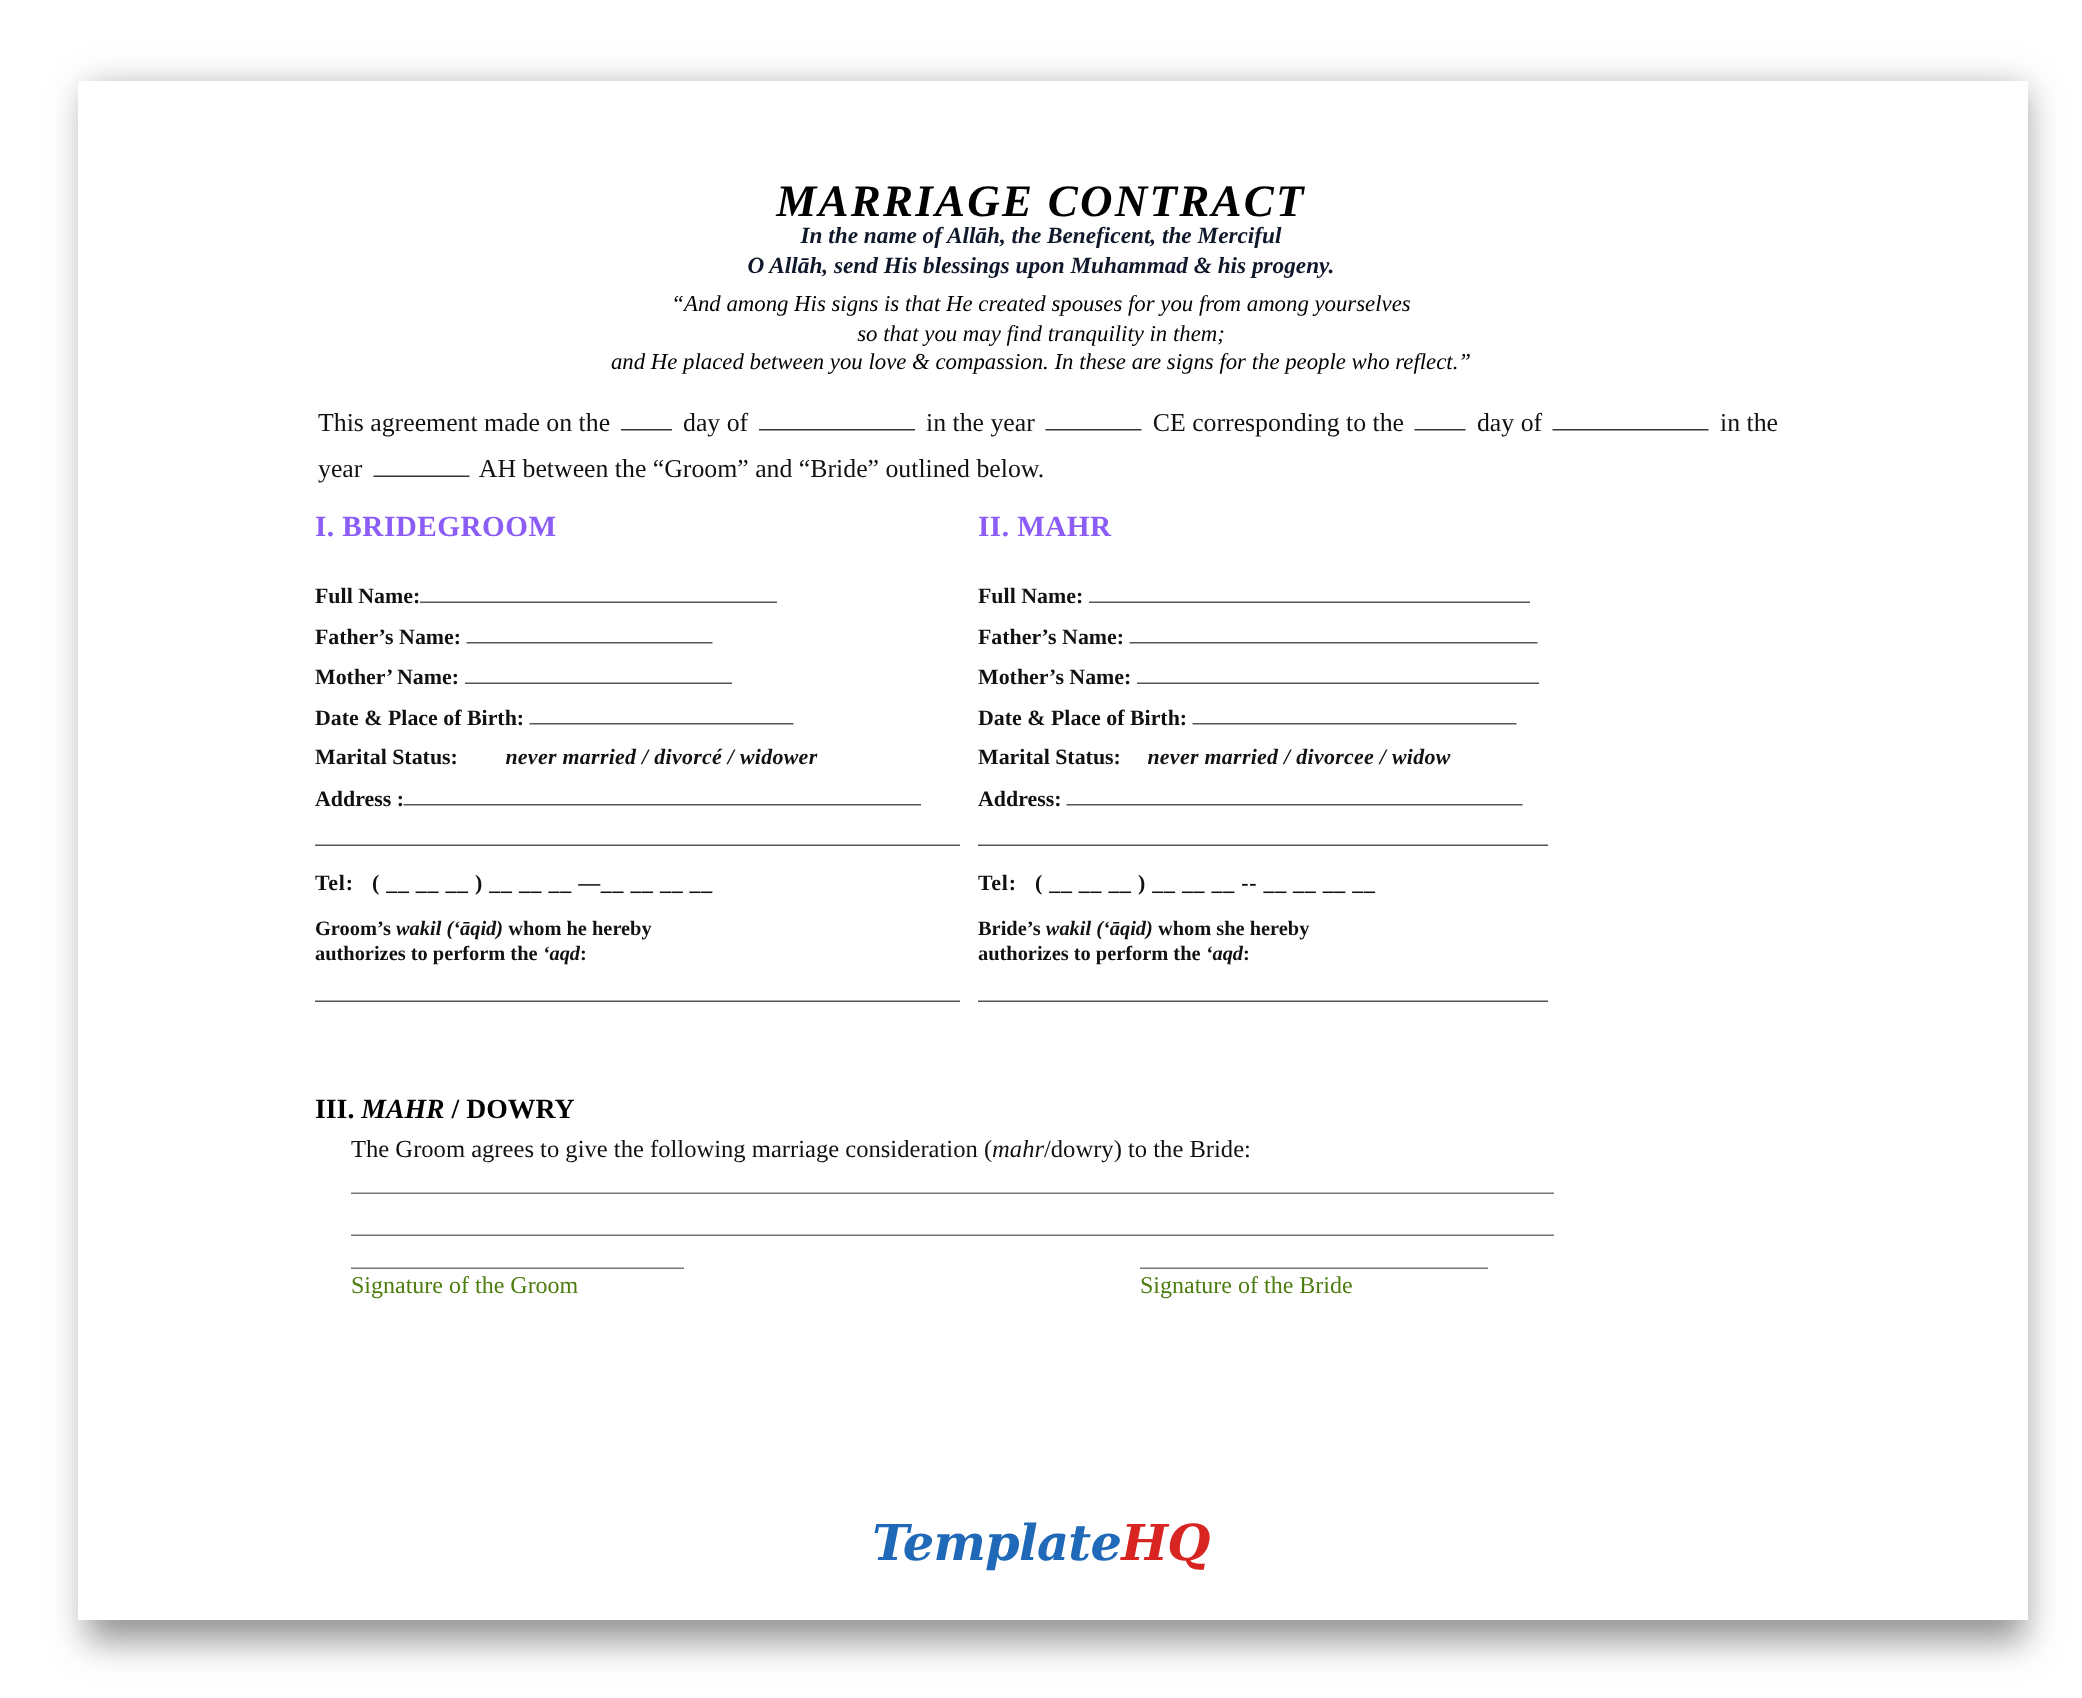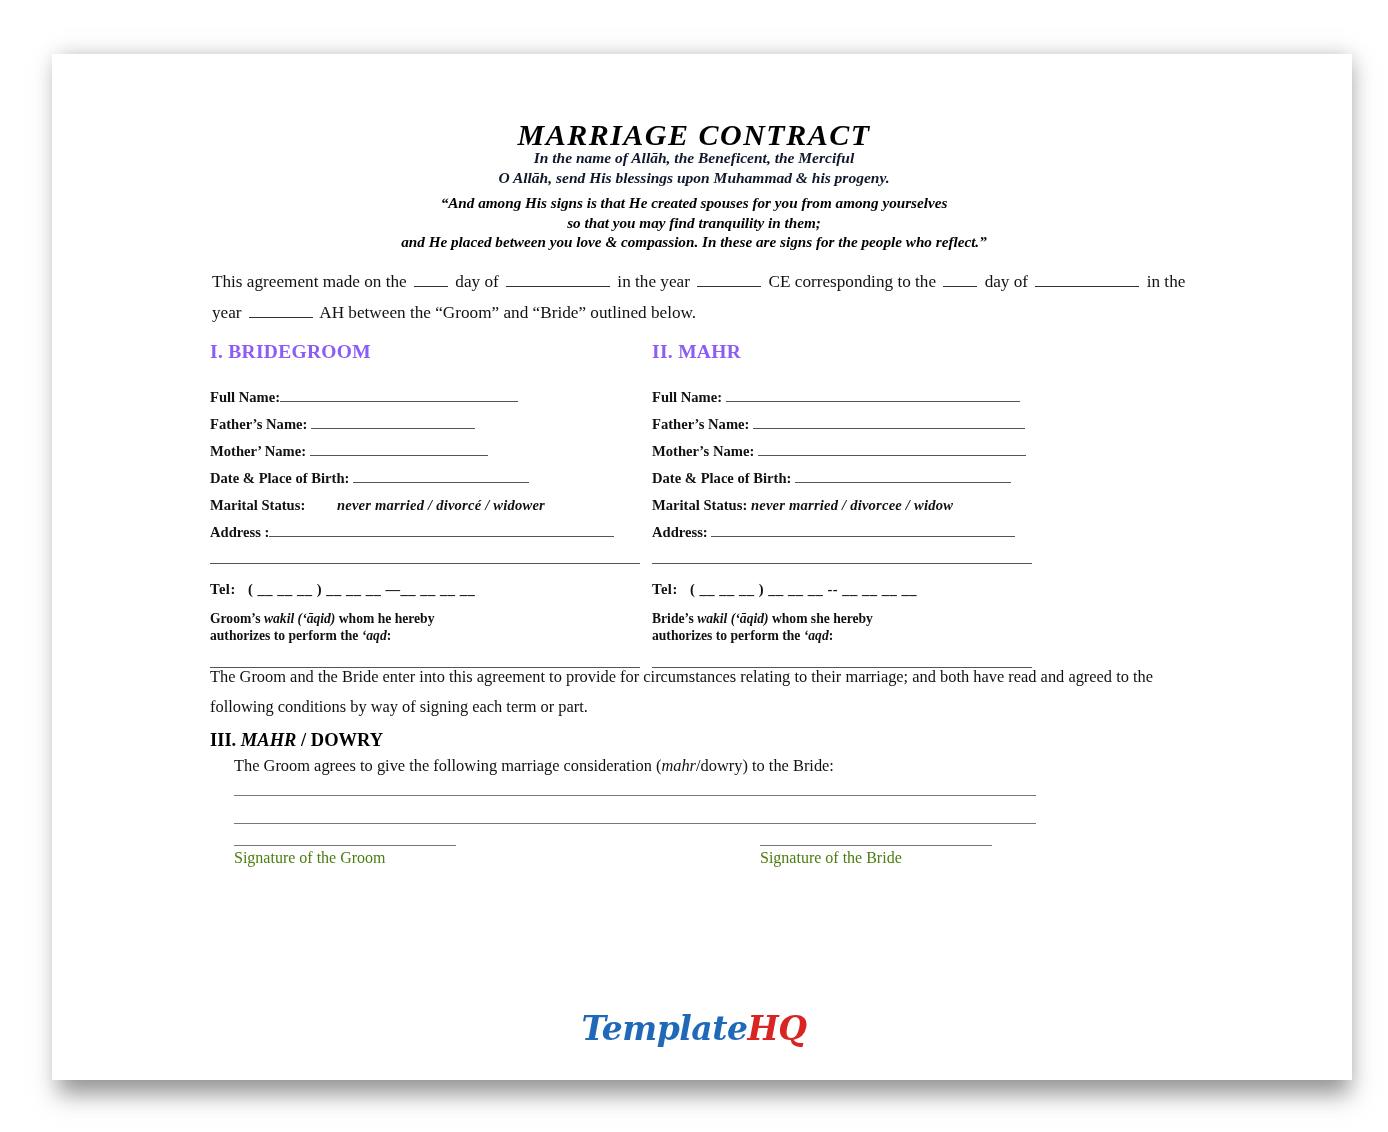--- a/index.html
+++ b/index.html
@@ -64,21 +64,21 @@
     font-size: 15.5px;
     line-height: 19.5px;
     color: #0f172a;
   }
   .quran-quote {
     position: absolute;
     left: 0; top: 139px;
     width: 1284px;
     text-align: center;
     font-style: italic;
-    font-weight: bold;
+    font-weight: normal;
     font-size: 15.2px;
     line-height: 19.5px;
     color: #000;
   }
   .quran-ref {
     position: absolute;
     left: 0; top: 198px;
     width: 1284px;
     text-align: center;
     font-style: italic;
@@ -343,21 +343,21 @@
         <span class="rule" style="width:268px"></span>
       </div>
 
       <div class="field-row">
         <span class="field-label">Date &amp; Place of Birth:</span>
         <span class="rule" style="width:216px"></span>
       </div>
 
       <div class="field-row">
         <span class="field-label">Marital Status:</span>
-        <span class="status-val" style="">never married  /  divorcee  /  widow</span>
+        <span class="status-val" style="margin-left:14px">never married  /  divorcee  /  widow</span>
       </div>
 
       <div class="field-row">
         <span class="field-label">Address:</span>
         <span class="rule" style="width:304px"></span>
       </div>
 
       <div class="addr-second">
         <span class="rule"></span>
       </div>
@@ -367,21 +367,20 @@
         <span style="margin-left:8px">(  __  __  __ ) __  __  __ --  __  __  __  __</span>
       </div>
 
       <div class="wakil">
         <div><span>Bride’s </span><i>wakil (ʻāqid)</i><span> whom she hereby</span></div>
         <div><span>authorizes to perform the  </span><i>ʻaqd</i><span>:</span></div>
       </div>
       <div class="wakil-rule"></div>
     </div>
 
-    <div class="body-para">The Groom and the Bride enter into this agreement to provide for circumstances relating to their marriage; and both have read and agreed to the following conditions by way of signing each term or part.</div>
 
     <div class="mahr-head"><span>III. </span><span class="it">MAHR</span><span> / DOWRY</span></div>
 
     <div class="mahr-line"><span>The Groom agrees to give the following marriage consideration (</span><i>mahr</i><span>/dowry) to the Bride:</span></div>
 
     <div class="mahr-rule r1"></div>
     <div class="mahr-rule r2"></div>
 
     <div class="sig groom">
       <div class="sig-rule"></div>

